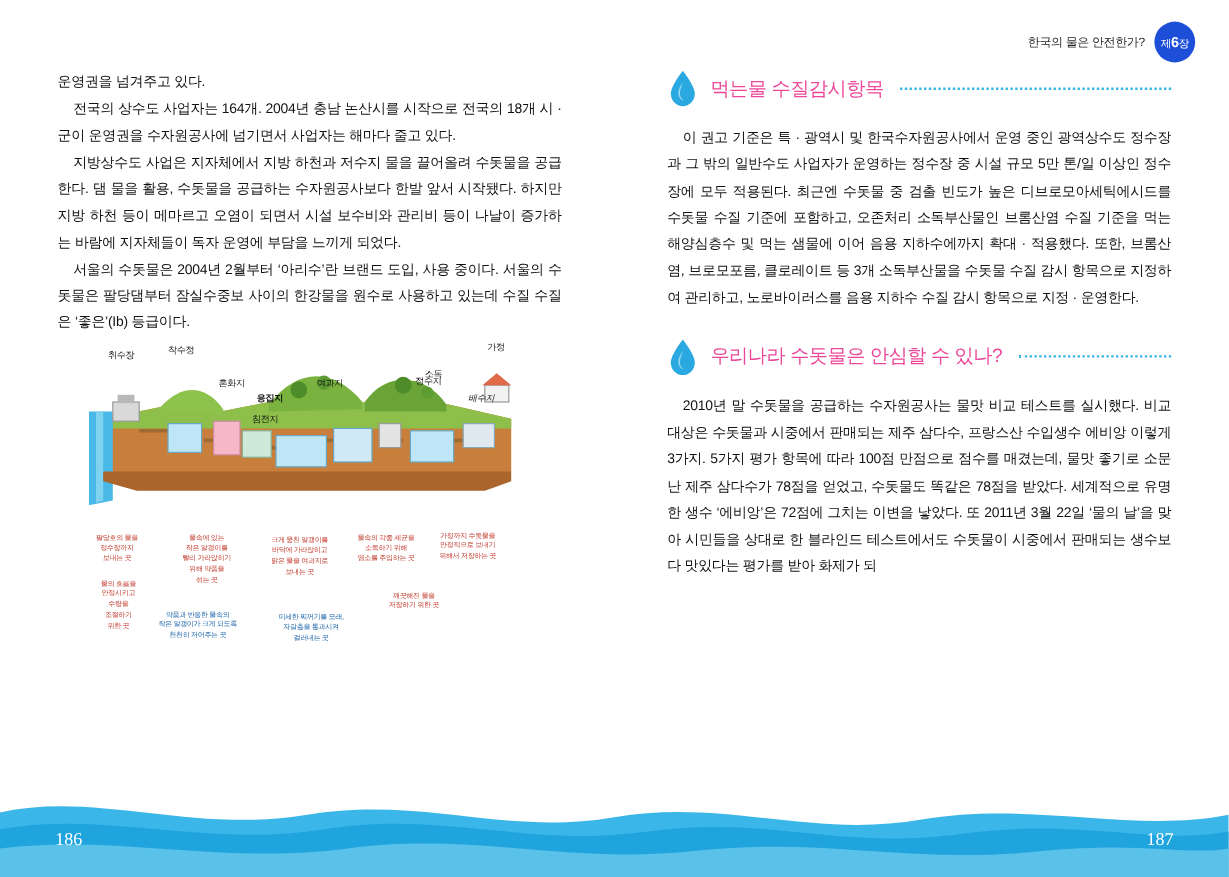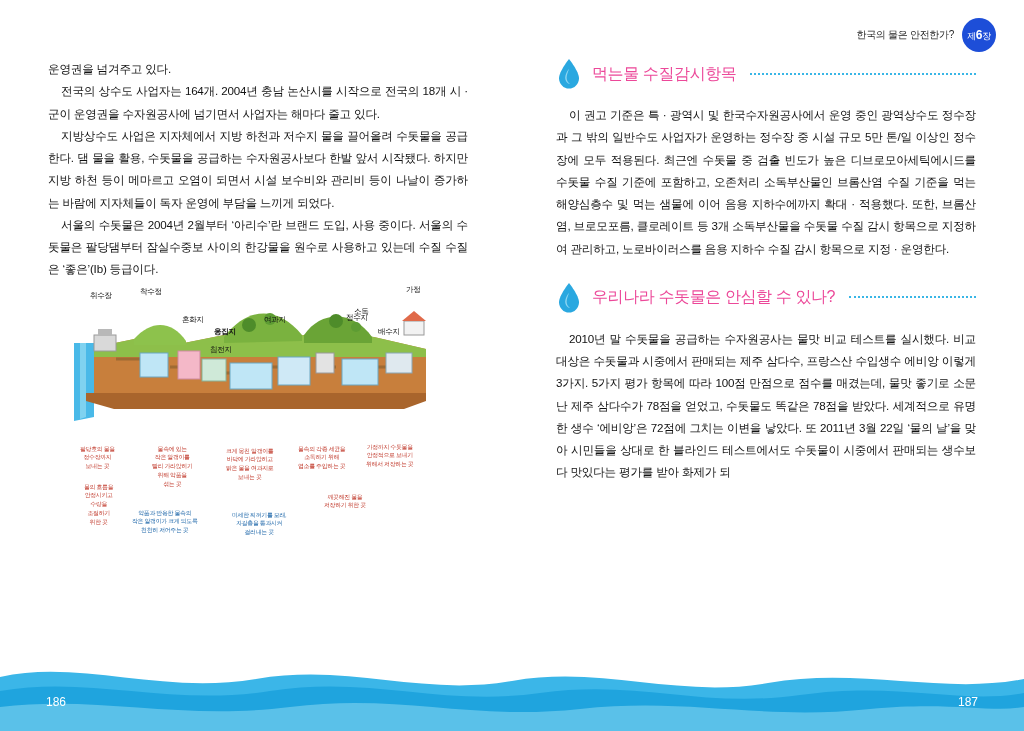--- a/index.html
+++ b/index.html
@@ -131,22 +131,23 @@
     position: absolute;
     left: 0;
     right: 0;
     bottom: 0;
     height: 80px;
     overflow: hidden;
   }
   .page-num {
     position: absolute;
     bottom: 22px;
-    font-size: 12px;
+    font-size: 15px;
     color: #ffffff;
+    font-family: Liberation Serif, serif;
   }
   .page-num.left { left: 46px; }
   .page-num.right { right: 46px; }
 </style>
 </head>
 <body>
 
 <div class="page">
 
   <div class="header-right">
@@ -212,21 +213,21 @@
       </svg>
 
       <div class="dg-label" style="left:16px; top:-6px;">취수장</div>
       <div class="dg-label" style="left:66px; top:-10px;">착수정</div>
       <div class="dg-label" style="left:108px; top:18px;">혼화지</div>
       <div class="dg-label" style="left:140px; top:30px;font-weight:bold;">응집지</div>
       <div class="dg-label" style="left:136px; top:48px;">침전지</div>
       <div class="dg-label" style="left:190px; top:18px;">여과지</div>
       <div class="dg-label" style="left:238px; top:10px;margin-left:42px;">소독</div>
       <div class="dg-label" style="left:272px; top:16px;">정수지</div>
-      <div class="dg-label" style="left:304px; top:30px;">배수지</div>
+      <div class="dg-label" style="left:316px; top:30px;font-style:italic;">배수지</div>
       <div class="dg-label" style="left:332px; top:-12px;">가정</div>
 
       <div class="dg-note" style="left:6px;   top:148px;">팔당호의 물을
 정수장까지
 보내는 곳</div>
       <div class="dg-note" style="left:10px;  top:186px;">물의 흐름을
 안정시키고
 수량을
 조절하기
 위한 곳</div>

